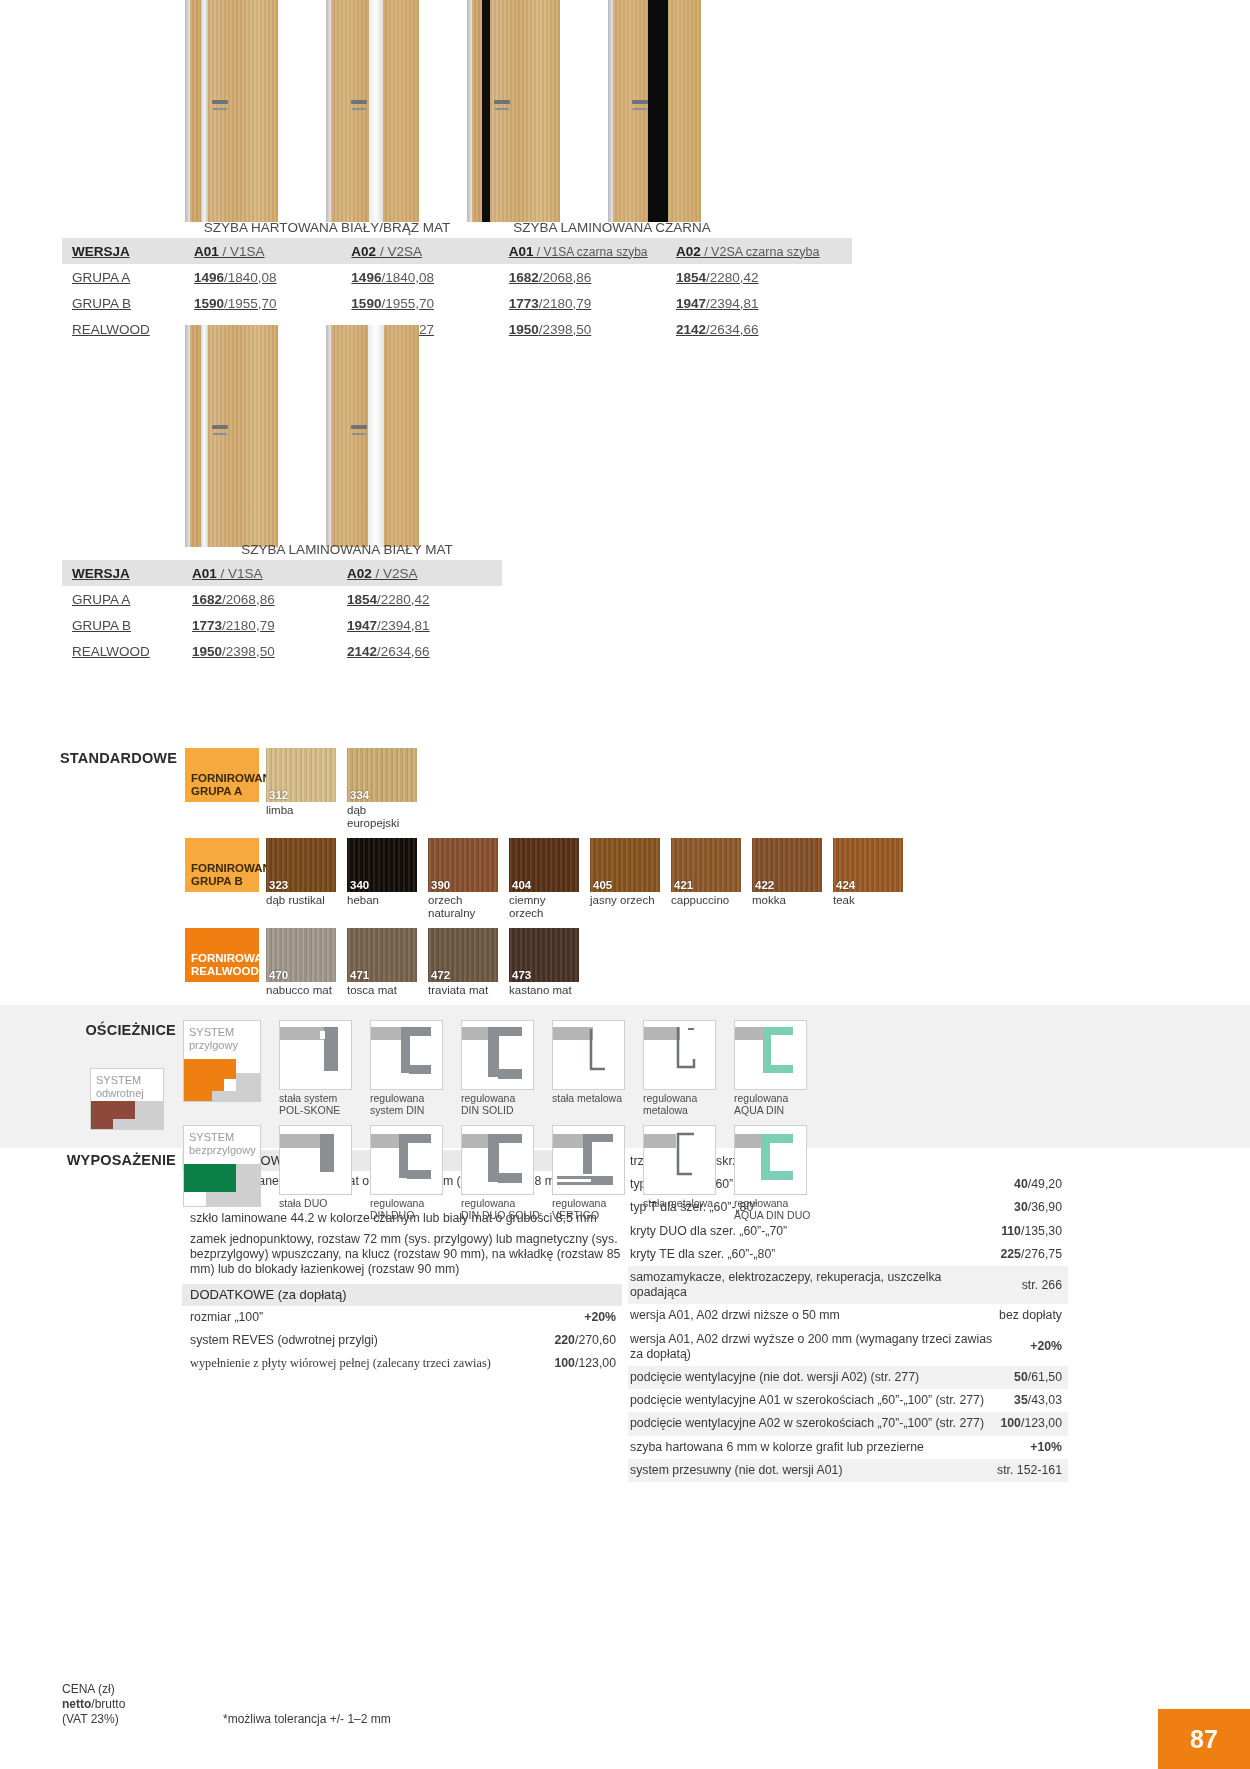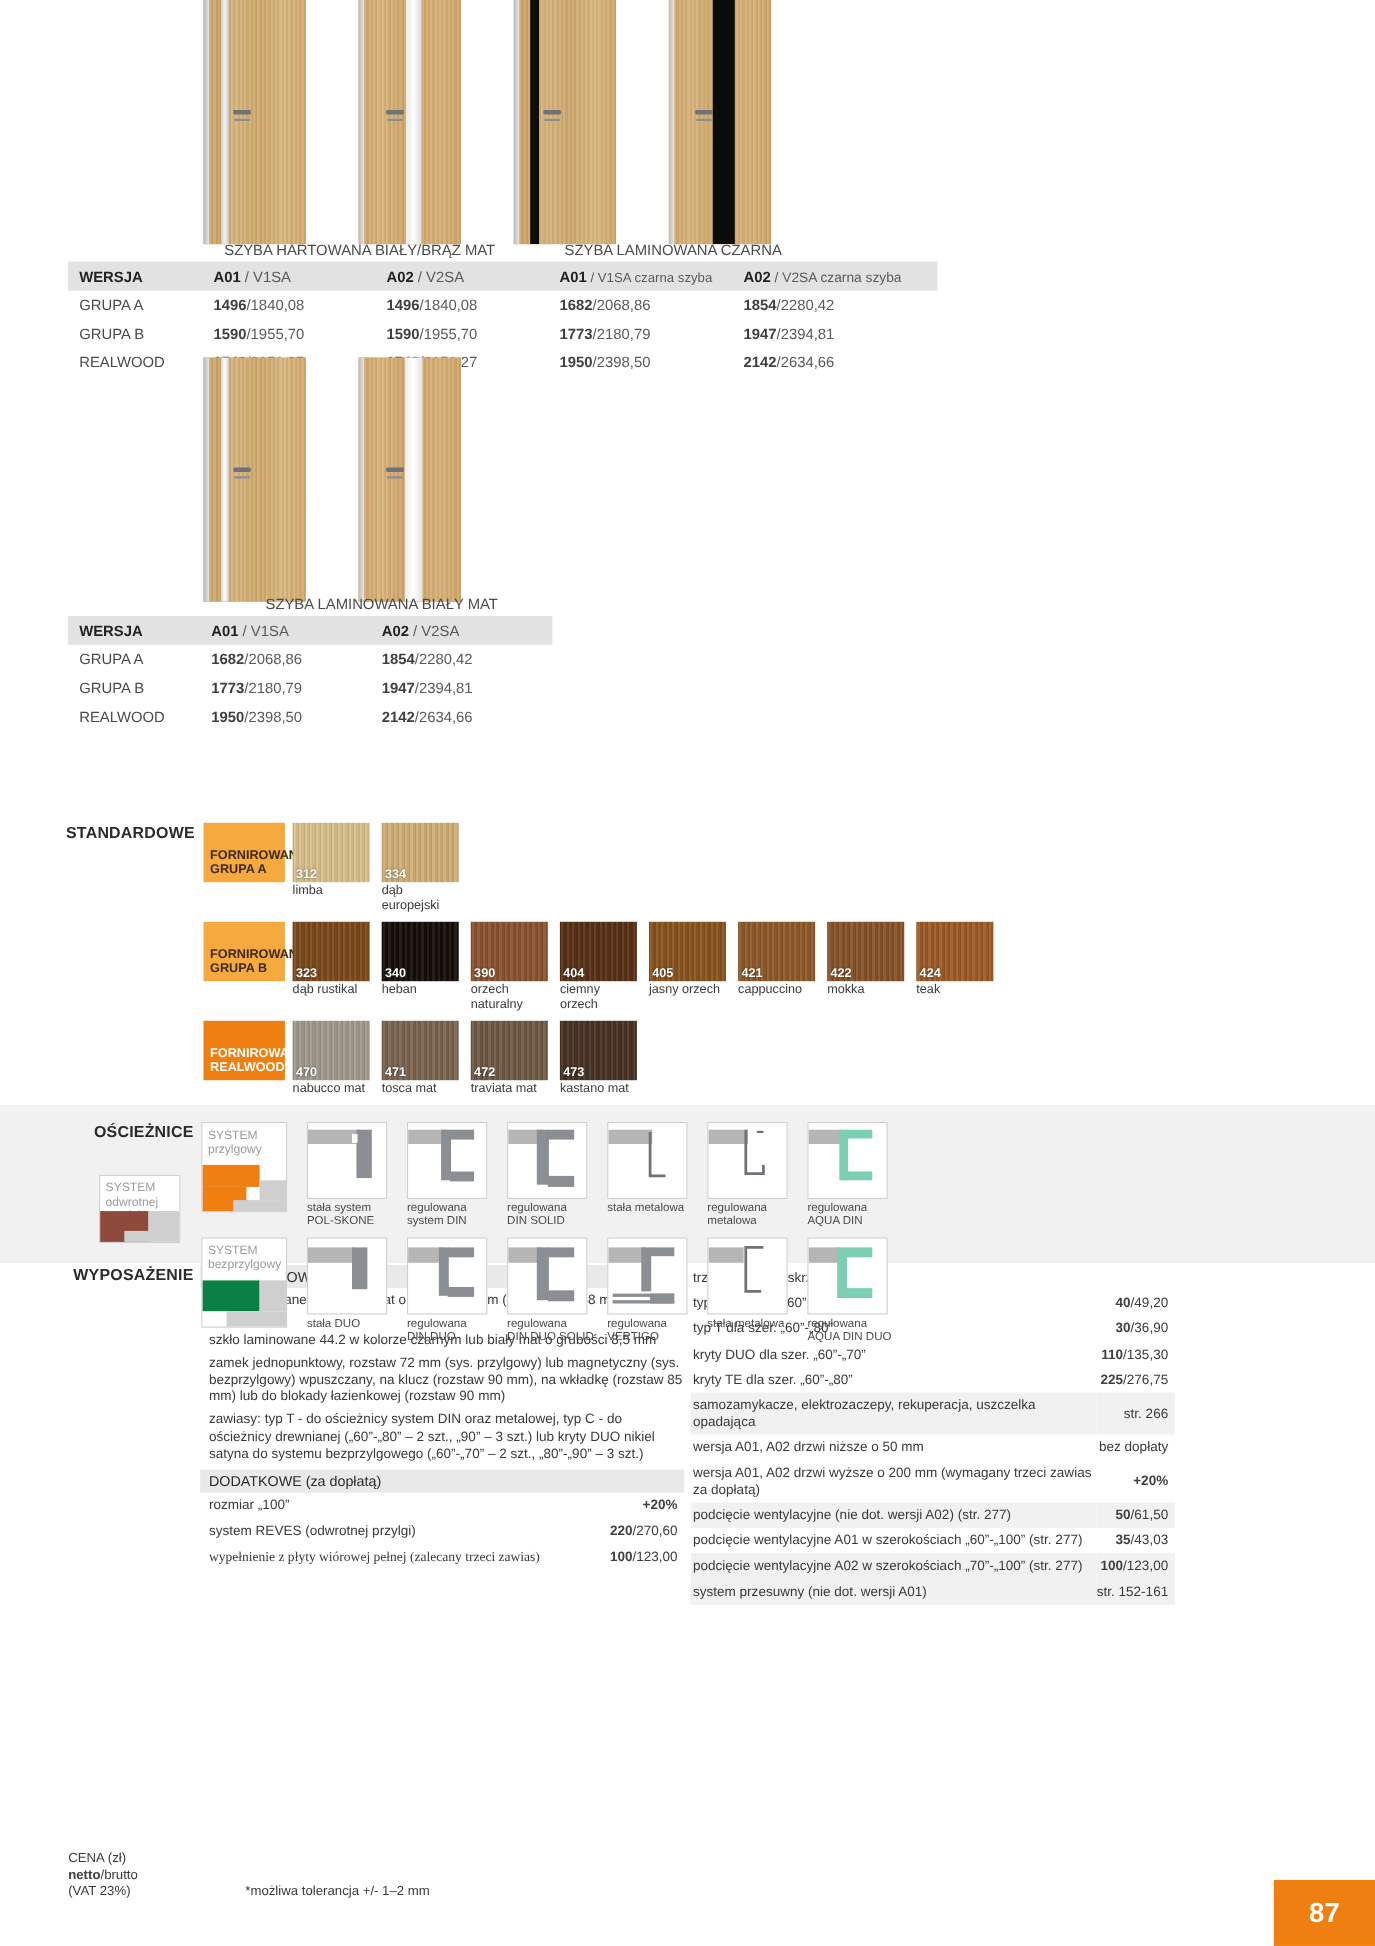--- a/index.html
+++ b/index.html
@@ -37,21 +37,21 @@
       rgba(140,100,55,.25) 3px, rgba(140,100,55,.25) 4px); }
   .door .strip { position:absolute; top:0; bottom:0; }
   .door .handle { position:absolute; width:16px; height:4px; background:#6f7277;
     border-radius:1px; box-shadow:0 7px 0 -1px #8b8e92; }
   .door .hframe { position:absolute; left:0; top:0; bottom:0; width:5px;
     background:linear-gradient(90deg,#b9b9b9,#e6e6e6); }
 
   
   .ptable { position:absolute; font-size:13.5px; }
   .ptable .capt { font-size:13.5px; color:#4a4a4a; text-align:center; }
-  .ptable table { border-collapse:collapse; }
+  .ptable table { border-collapse:collapse;text-decoration:underline; }
   .ptable td, .ptable th { padding:5.5px 0 5.5px 0; text-align:left; font-weight:normal; }
   .ptable thead td { background:#e2e2e2; font-size:13.5px; }
   .ptable .verlabel { font-weight:bold; color:#222; padding-left:10px; }
   .ptable .rowname { color:#4a4a4a; padding-left:10px; }
   .ptable .vcode { font-weight:bold; color:#222; }
   .ptable .vsub { color:#5a5a5a; }
   .ptable .pr { color:#5a5a5a; }
 
   
   .kolor-wrap { position:absolute; }
@@ -594,21 +594,20 @@
     </div>
   </div>
 
   <div class="sect-label" style="position:absolute; left:60px; top:1152px; width:116px;">WYPOSAŻENIE</div>
 
   <div class="eq" style="left:182px; top:1150px; width:440px;">
     <div class="sub">STANDARDOWE</div>
     <p>szkło hartowane biały/brąz mat o grubości 6 mm (wzory A01– 58 mm, A02 – 208 mm)*</p>
     <p>szkło laminowane 44.2 w kolorze czarnym lub biały mat o grubości 8,5 mm</p>
     <p>zamek jednopunktowy, rozstaw 72 mm (sys. przylgowy) lub magnetyczny (sys. bezprzylgowy) wpuszczany, na klucz (rozstaw 90 mm), na wkładkę (rozstaw 85 mm) lub do blokady łazienkowej (rozstaw 90 mm)</p>
-    <p>zawiasy: typ T - do ościeżnicy system DIN oraz metalowej, typ C - do ościeżnicy drewnianej („60”-„80” – 2 szt., „90” – 3 szt.) lub kryty DUO nikiel satyna do systemu bezprzylgowego („60”-„70” – 2 szt., „80”-„90” – 3 szt.)</p>
 
     <div class="sub" style="margin-top:4px;">DODATKOWE (za dopłatą)</div>
     <table>
       <tbody>
           <tr>
         <td style="padding-left:8px;">rozmiar „100”</td>
         <td class="val"><span class="orange">+20%</span><span class="pr"></span></td>
       </tr>
       <tr>
         <td style="padding-left:8px;">system REVES (odwrotnej przylgi)</td>
@@ -661,20 +660,24 @@
         <td class="val"><span class="orange">50</span><span class="pr">/61,50</span></td>
       </tr>
       <tr>
         <td style="padding-left:2px;">podcięcie wentylacyjne A01 w szerokościach „60”-„100” (str. 277)</td>
         <td class="val" style="vertical-align:middle;"><span class="orange">35</span><span class="pr">/43,03</span></td>
       </tr>
       <tr class="alt">
         <td style="padding-left:2px;">podcięcie wentylacyjne A02 w szerokościach „70”-„100” (str. 277)</td>
         <td class="val" style="vertical-align:middle;"><span class="orange">100</span><span class="pr">/123,00</span></td>
       </tr>
+      <tr>
+        <td style="padding-left:2px;">szyba hartowana 6 mm w kolorze grafit lub przezierne</td>
+        <td class="val"><span class="orange">+10%</span></td>
+      </tr>
       <tr class="alt">
         <td style="padding-left:2px;">system przesuwny (nie dot. wersji A01)</td>
         <td class="val"><span class="pr">str. 152-161</span></td>
       </tr>
     </tbody>
       </table>
   </div>
 
   <div class="cena" style="left:62px; top:1682px;">
     <div>CENA (zł)</div>

